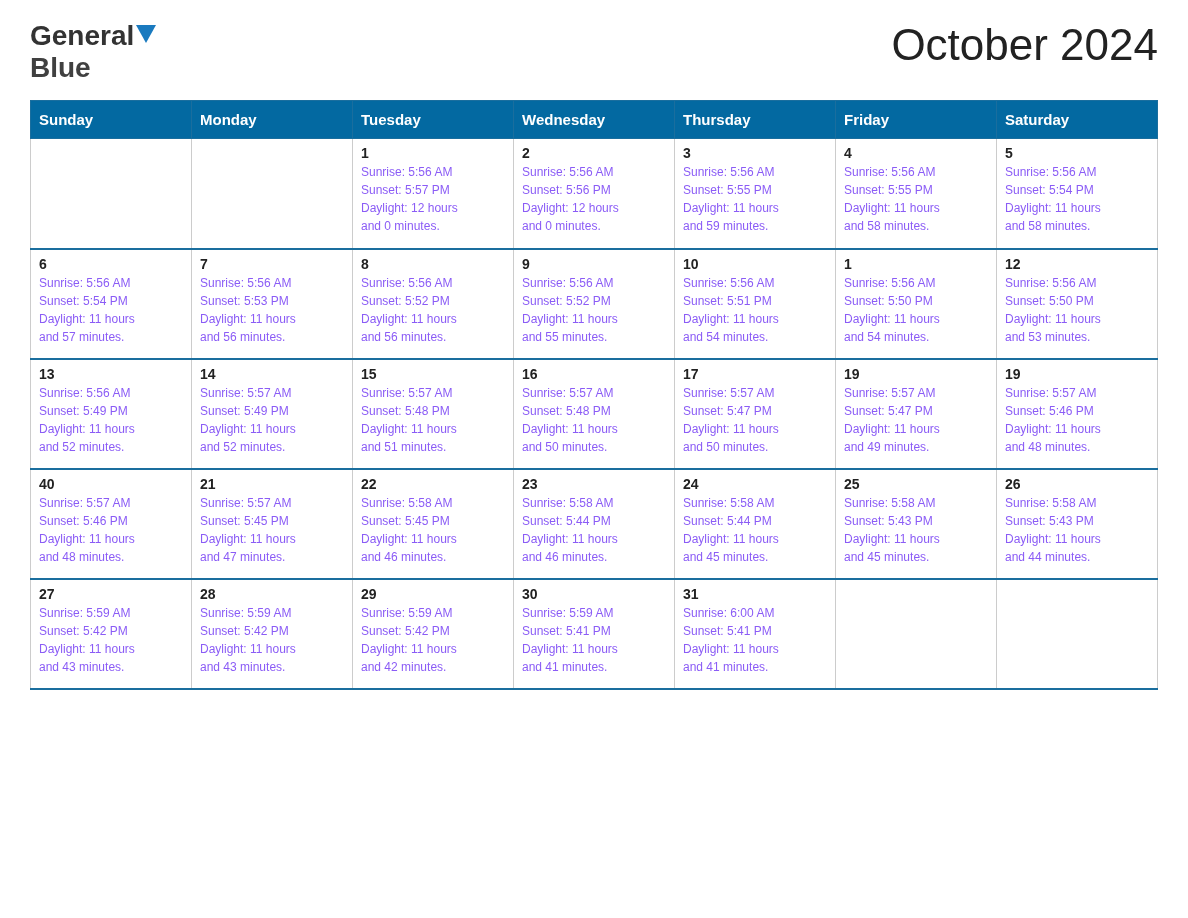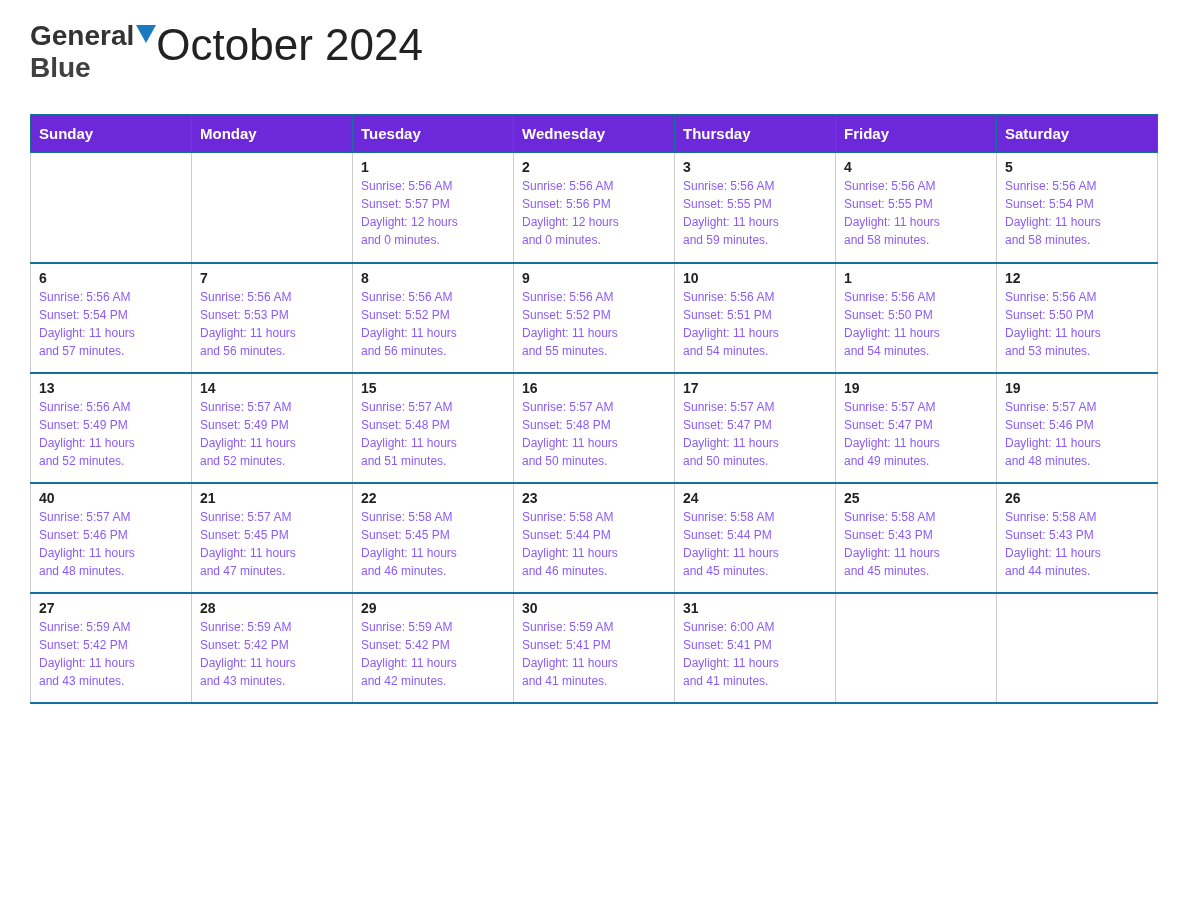--- a/index.html
+++ b/index.html
@@ -6,23 +6,23 @@
     body {
       font-family: Arial, sans-serif;
       background: #fff;
       color: #000;
       width: 1188px;
       min-height: 918px;
       padding: 20px 30px;
     }
     .header-area {
       display: flex;
-      justify-content: flex-start;
+      justify-content: space-between;
       align-items: flex-start;
-      margin-bottom: 30px;
+      margin-bottom: 16px;
     }
     .logo-area {
       display: flex;
       flex-direction: column;
       align-items: flex-start;
     }
     .logo-text {
       display: flex;
       align-items: center;
       font-size: 28px;
@@ -52,21 +52,21 @@
       font-size: 20px;
       color: #333;
       font-weight: 400;
     }
     table {
       width: 100%;
       border-collapse: collapse;
       table-layout: fixed;
     }
     thead tr th {
-      background-color: #6d28d9;
+      background-color: #0369a1;
       color: #fff;
       padding: 10px 8px;
       text-align: left;
       font-size: 15px;
       font-weight: bold;
       border: 1px solid #1a6e9e;
     }
     tbody tr td {
       vertical-align: top;
       border: 1px solid #ccc;

